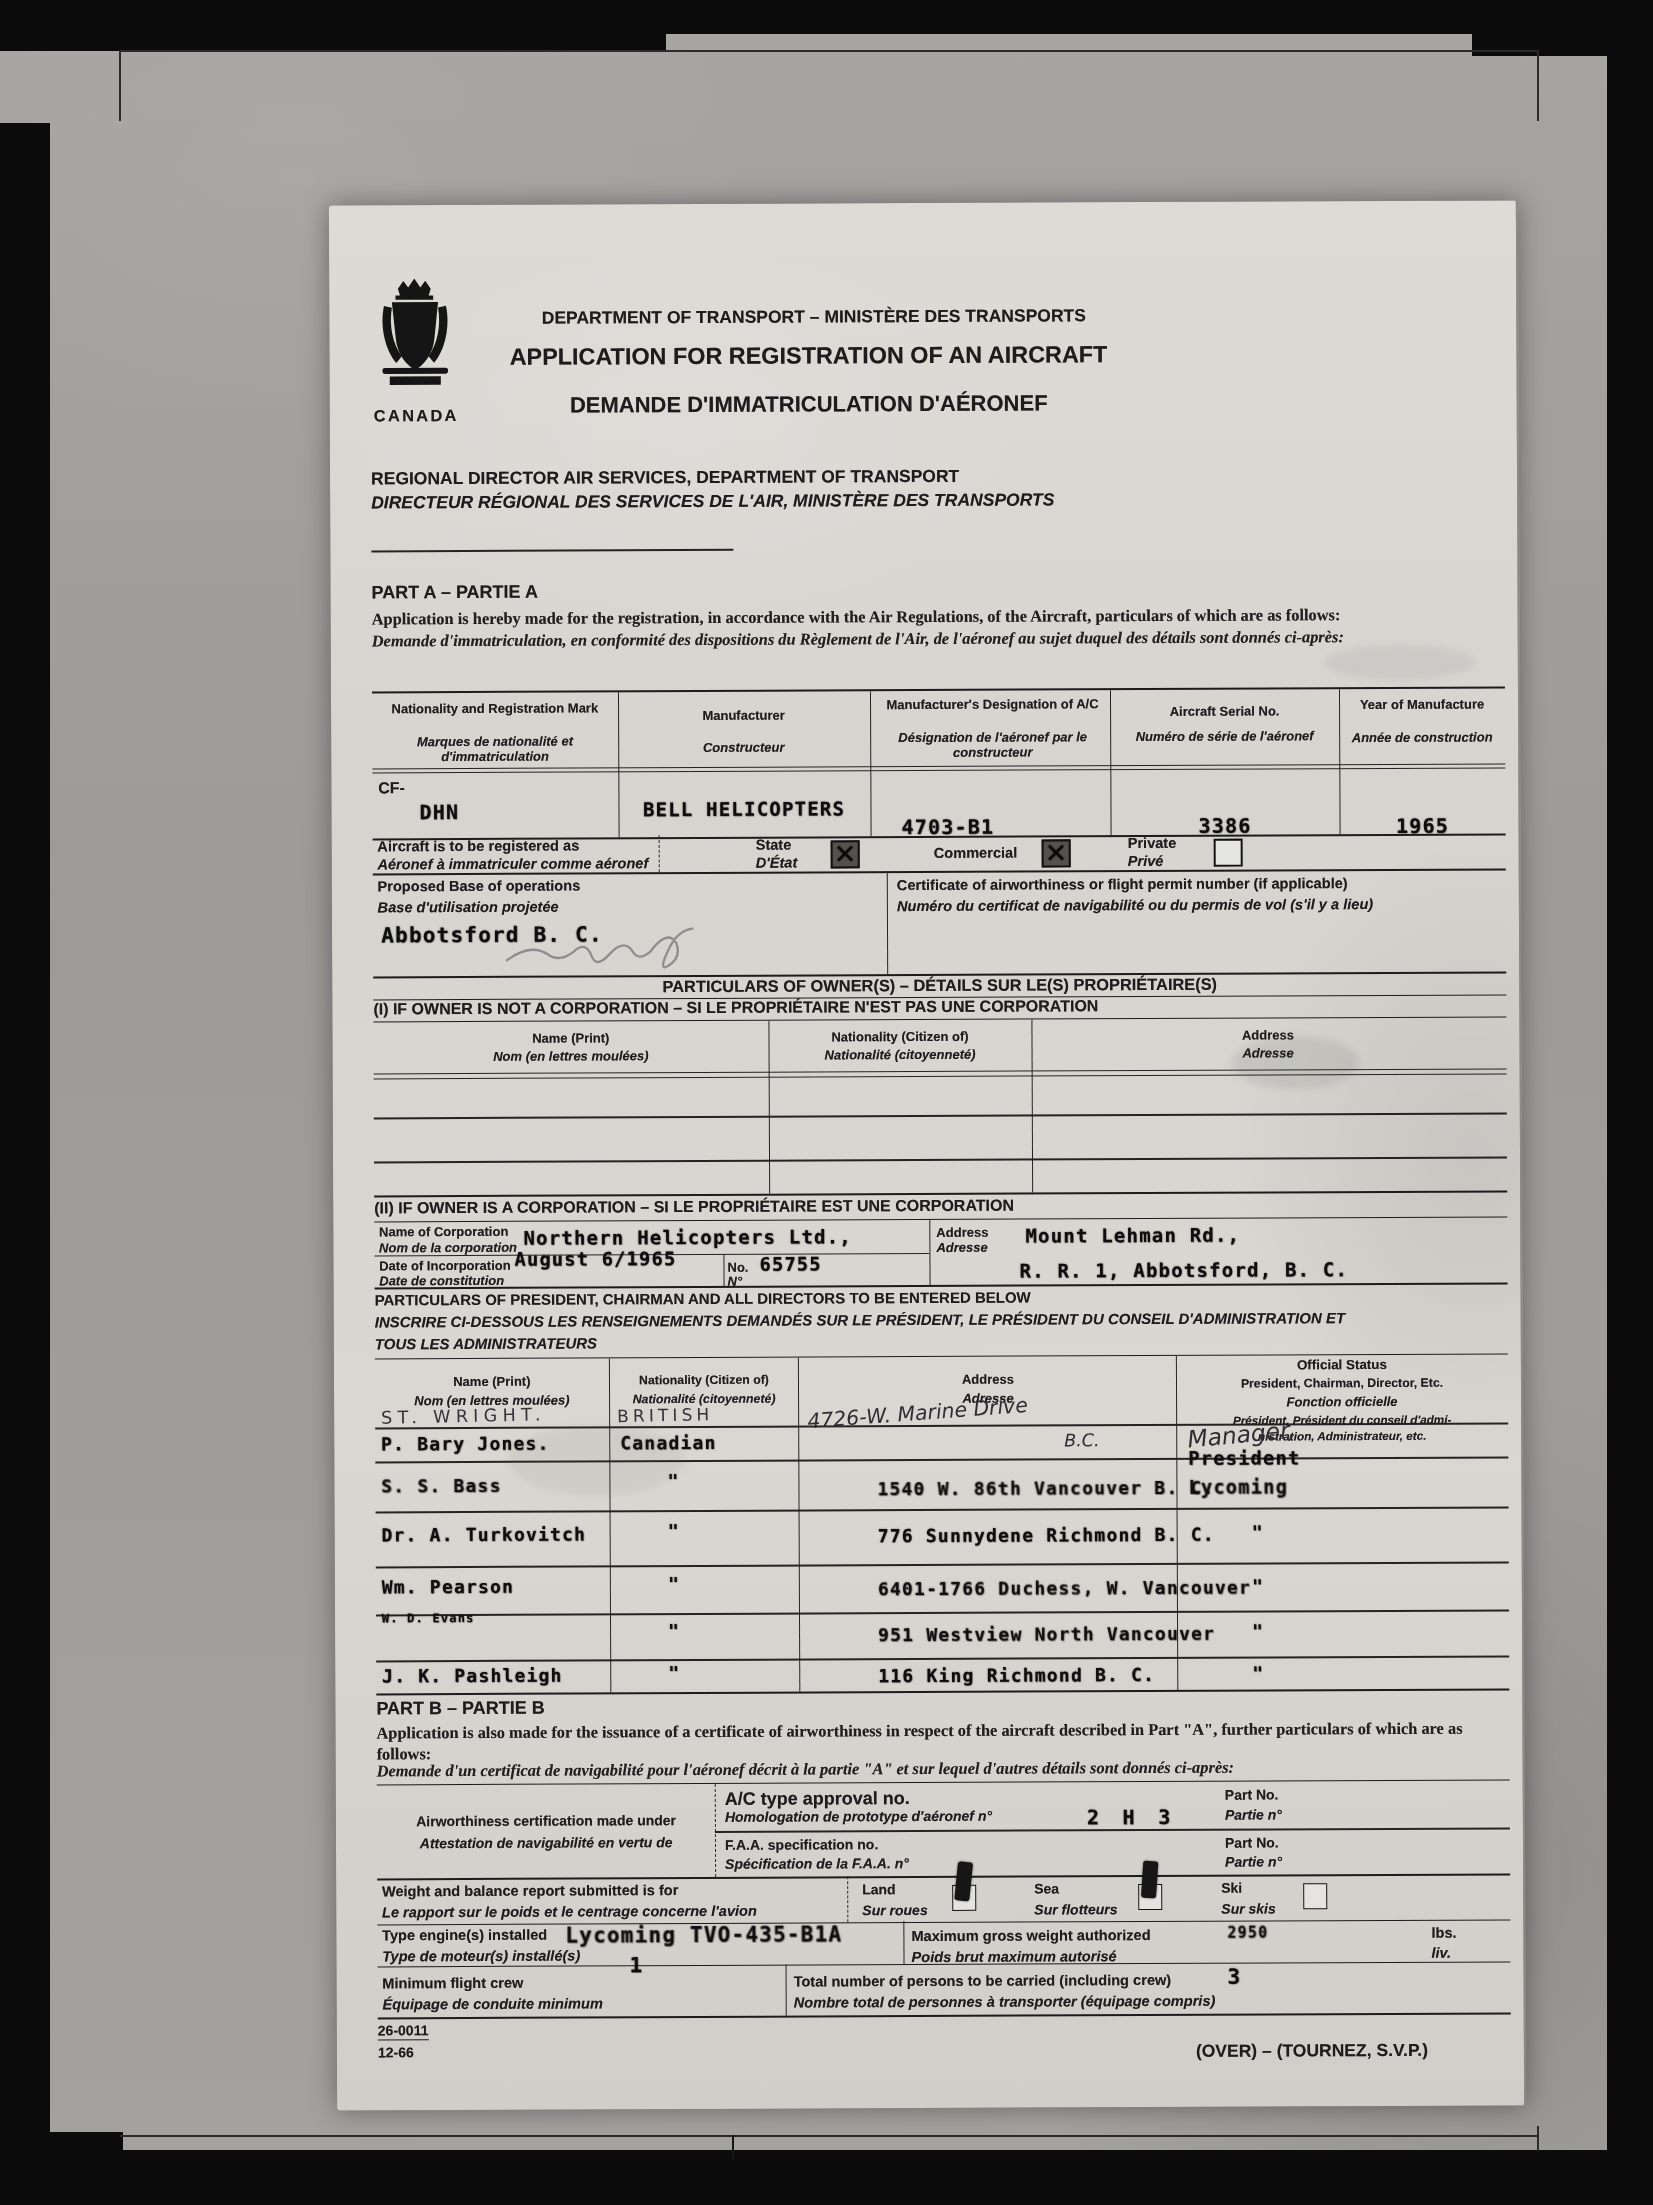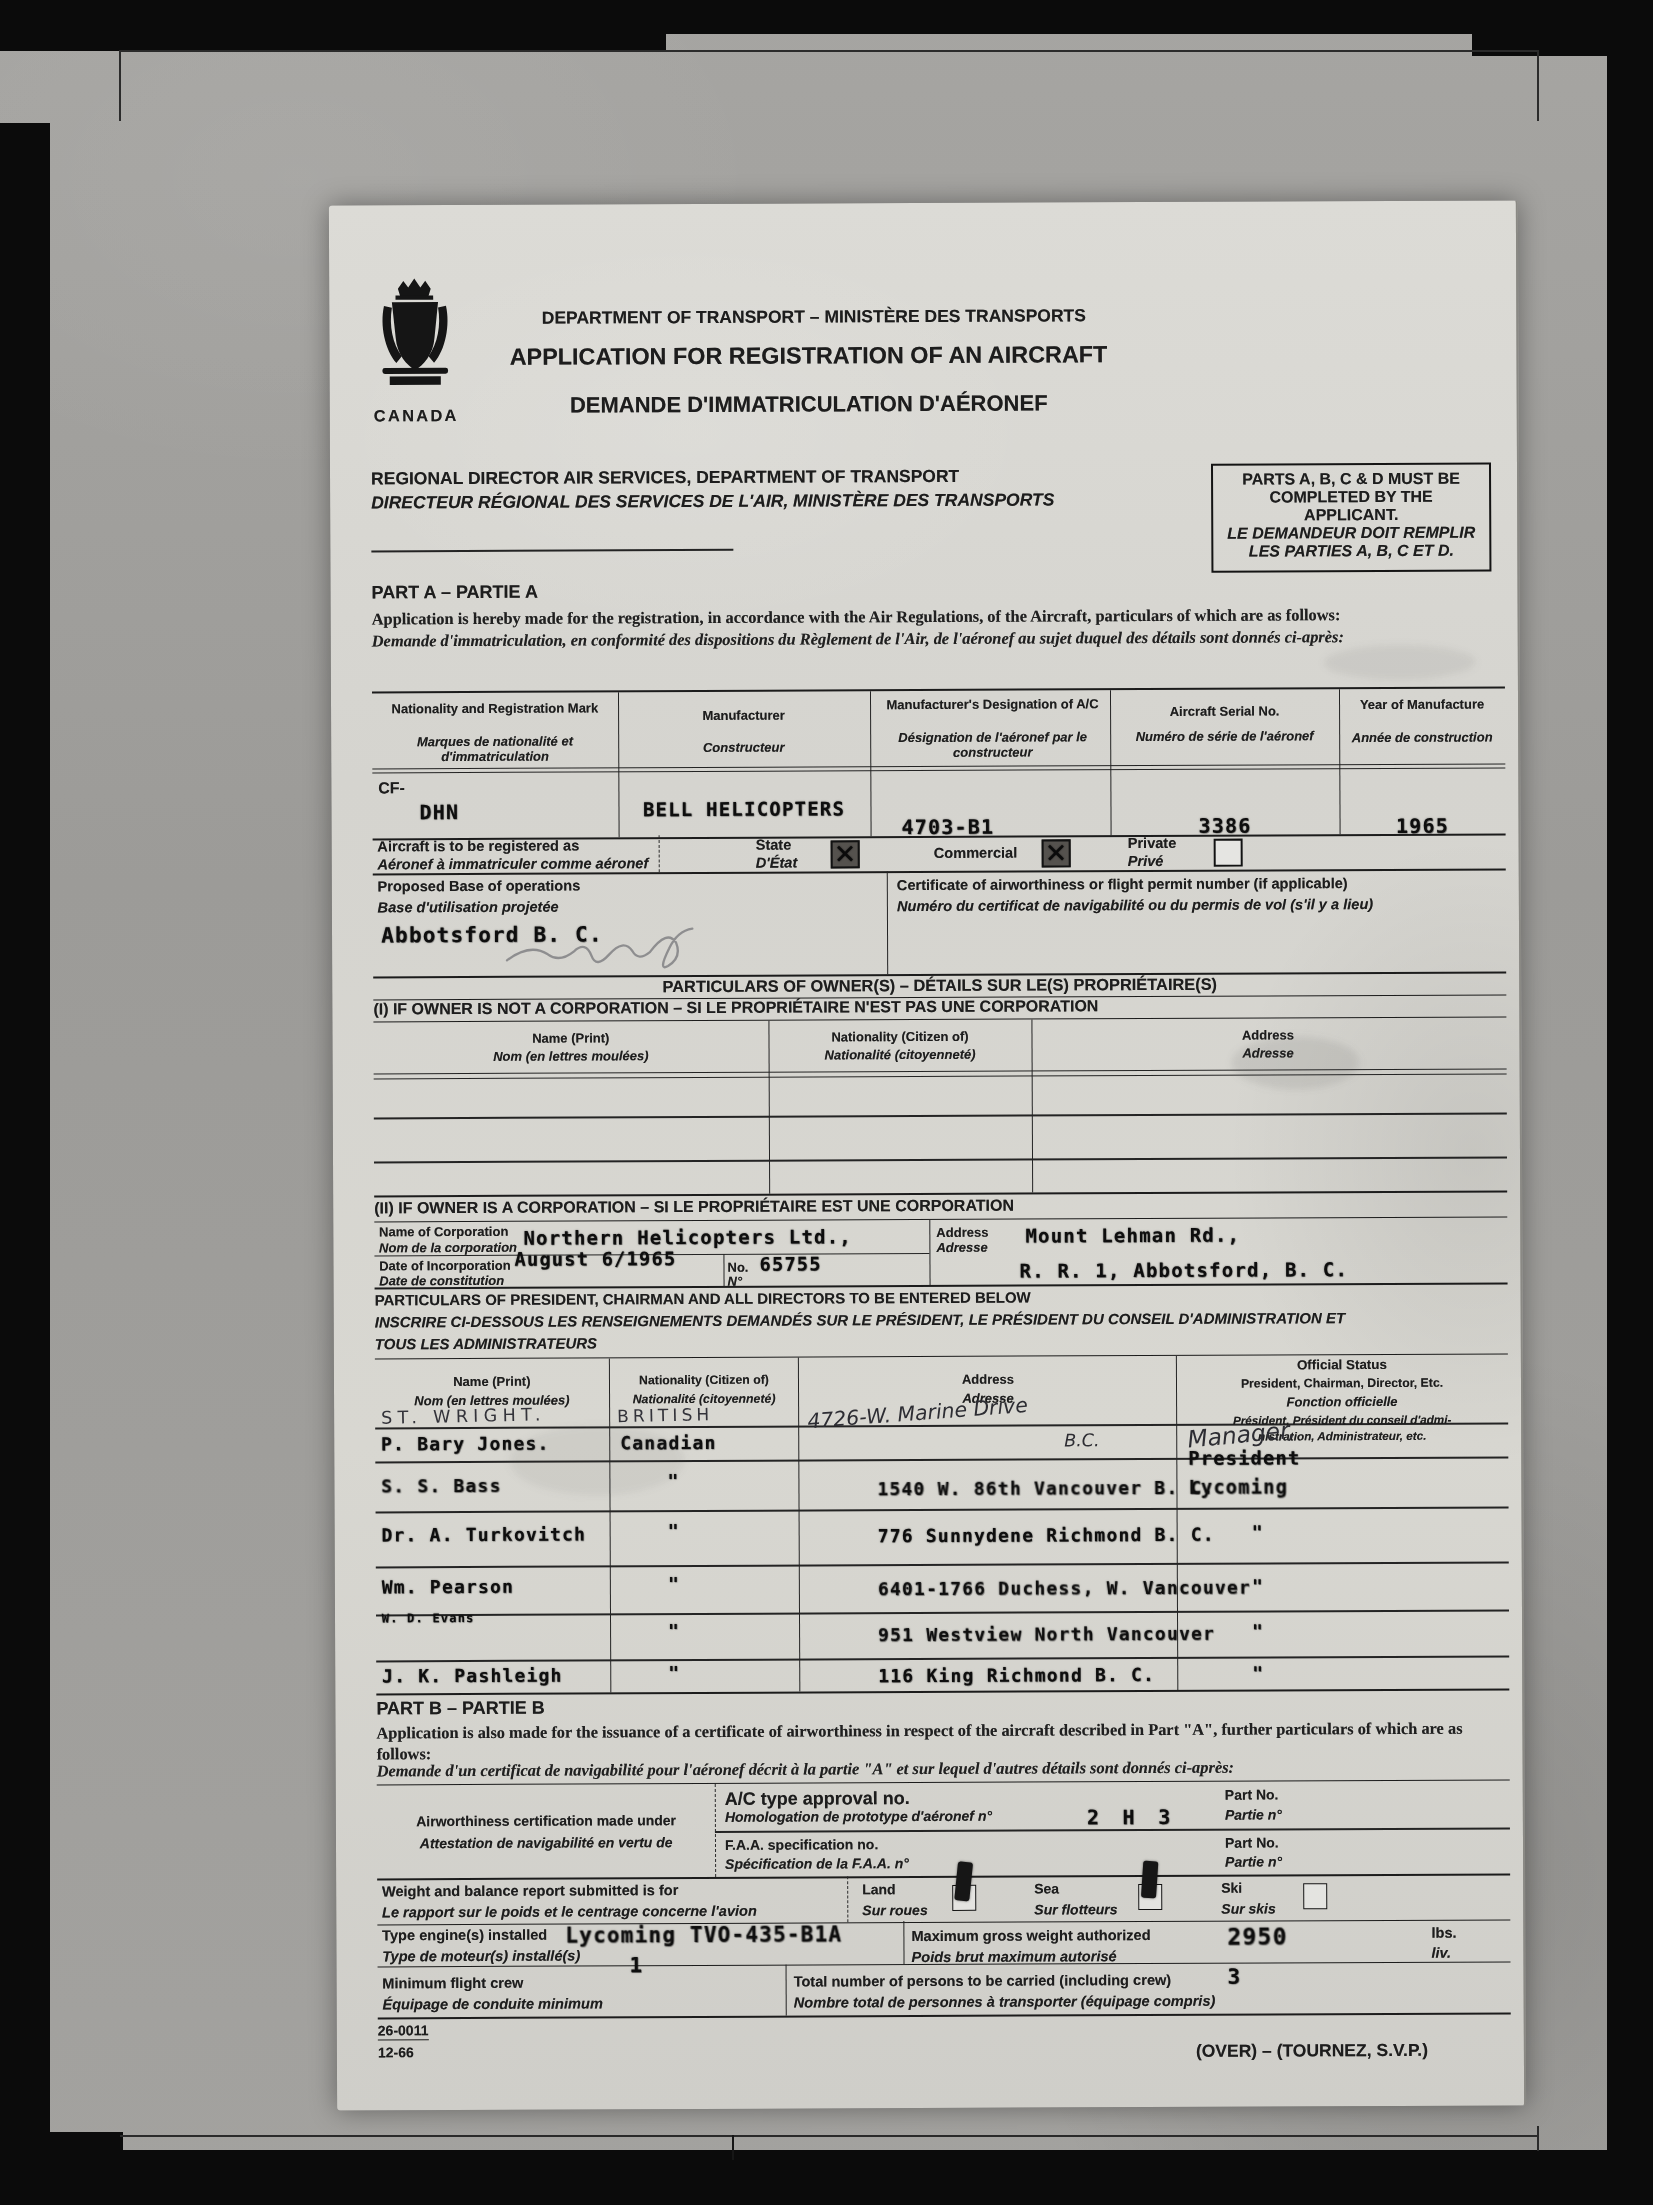--- a/index.html
+++ b/index.html
@@ -72,27 +72,20 @@
 
     <div class="a lbl c" style="left:175px;top:103px;width:619px;font-size:17.5px;">DEPARTMENT OF TRANSPORT – MINISTÈRE DES TRANSPORTS</div>
     <div class="a lbl c" style="left:152px;top:139px;width:654px;font-size:23.4px;">APPLICATION FOR REGISTRATION OF AN AIRCRAFT</div>
     <div class="a lbl c" style="left:152px;top:188px;width:654px;font-size:22px;">DEMANDE D'IMMATRICULATION D'AÉRONEF</div>
 
 
     <div class="a lbl" style="left:41px;top:263px;font-size:17.5px;">REGIONAL DIRECTOR AIR SERVICES, DEPARTMENT OF TRANSPORT</div>
     <div class="a lbl fr" style="left:41px;top:287px;font-size:17.5px;">DIRECTEUR RÉGIONAL DES SERVICES DE L'AIR, MINISTÈRE DES TRANSPORTS</div>
     <div class="hline" style="left:41px;top:345px;width:362px;height:1.8px;"></div>
 
-    <div class="notebox" style="left:881px;top:262px;width:276px;height:100px;padding-top:4.7px;">
-      <div class="lbl" style="font-size:16px;">PARTS A, B, C &amp; D MUST BE</div>
-      <div class="lbl" style="font-size:16px;">COMPLETED BY THE</div>
-      <div class="lbl" style="font-size:16px;">APPLICANT.</div>
-      <div class="lbl fr" style="font-size:16px;">LE DEMANDEUR DOIT REMPLIR</div>
-      <div class="lbl fr" style="font-size:16px;">LES PARTIES A, B, C ET D.</div>
-    </div>
 
     <div class="a lbl" style="left:41px;top:377px;font-size:18px;">PART A  –  PARTIE A</div>
     <div class="a para" style="left:41px;top:404px;width:1139px;font-size:16.4px;">Application is hereby made for the registration, in accordance with the Air Regulations, of the Aircraft, particulars of which are as follows:</div>
     <div class="a para fr" style="left:41px;top:426px;width:1139px;font-size:16.4px;">Demande d'immatriculation, en conformité des dispositions du Règlement de l'Air, de l'aéronef au sujet duquel des détails sont donnés ci-après:</div>
 
     <div class="a" style="left:41px;top:486px;width:1133px;height:145px;border-top:2.3px solid #1c1c1c;border-bottom:2.3px solid #1c1c1c;">
       <div class="vline" style="left:246px;top:0;height:145px;"></div>
       <div class="vline" style="left:498px;top:0;height:145px;"></div>
       <div class="vline" style="left:738px;top:0;height:145px;"></div>
       <div class="vline" style="left:967px;top:0;height:145px;"></div>
@@ -288,21 +281,21 @@
       <div class="box" style="left:926px;top:9.3px;width:22px;height:23.4px;border-width:1.8px;"></div>
     </div>
 
     <div class="a" style="left:41px;top:1718px;width:1133px;height:43px;border-bottom:1.8px solid #1c1c1c;">
       <div class="vline" style="left:526px;top:0;height:43px;"></div>
       <div class="a lbl" style="left:4.7px;top:3.5px;font-size:14.6px;">Type engine(s) installed</div>
       <div class="a lbl fr" style="left:4.7px;top:24.5px;font-size:14.6px;">Type de moteur(s) installé(s)</div>
       <div class="a typed" style="left:188px;top:1.2px;font-size:21px;filter:blur(0.2px);">Lycoming TVO-435-B1A</div>
       <div class="a lbl" style="left:534px;top:7px;font-size:14.6px;">Maximum gross weight authorized</div>
       <div class="a lbl fr" style="left:534px;top:28px;font-size:14.6px;">Poids brut maximum autorisé</div>
-      <div class="a typed" style="left:850px;top:3.5px;font-size:23px;filter:blur(0.3px);">2950</div>
+      <div class="a typed" style="left:850px;top:3.5px;font-size:15px;filter:blur(0.3px);">2950</div>
       <div class="a lbl" style="left:1054px;top:5.8px;font-size:14.6px;">lbs.</div>
       <div class="a lbl fr" style="left:1054px;top:26px;font-size:14.6px;">liv.</div>
     </div>
 
     <div class="a" style="left:41px;top:1761px;width:1133px;height:51px;border-bottom:2.3px solid #1c1c1c;">
       <div class="vline" style="left:408px;top:0;height:51px;"></div>
       <div class="a lbl" style="left:4.7px;top:9.3px;font-size:14.6px;">Minimum flight crew</div>
       <div class="a lbl fr" style="left:4.7px;top:30px;font-size:14.6px;">Équipage de conduite minimum</div>
       <div class="a typed" style="left:252px;top:-11.7px;font-size:21px;">1</div>
       <div class="a lbl" style="left:416px;top:9.3px;font-size:14.6px;">Total number of persons to be carried (including crew)</div>

